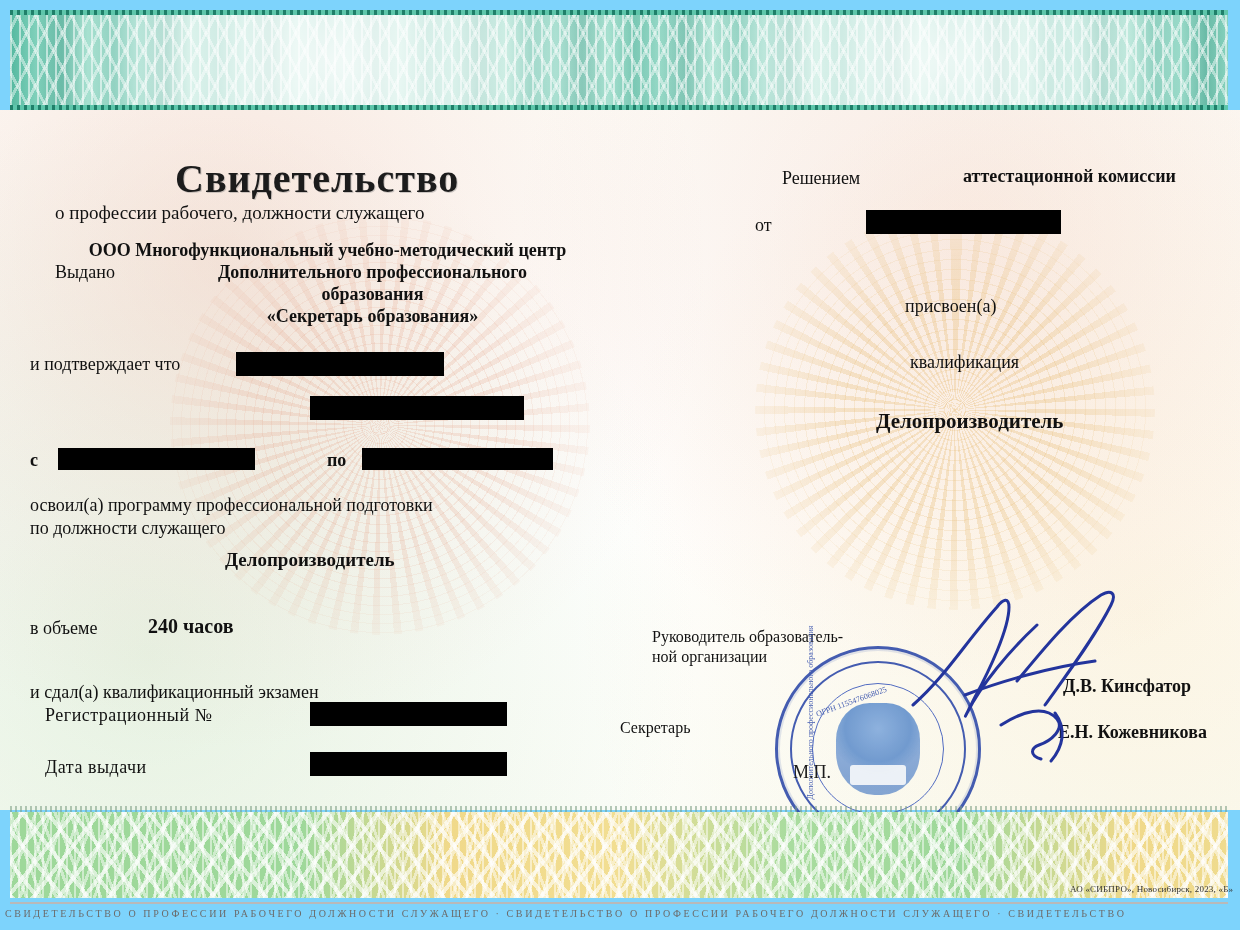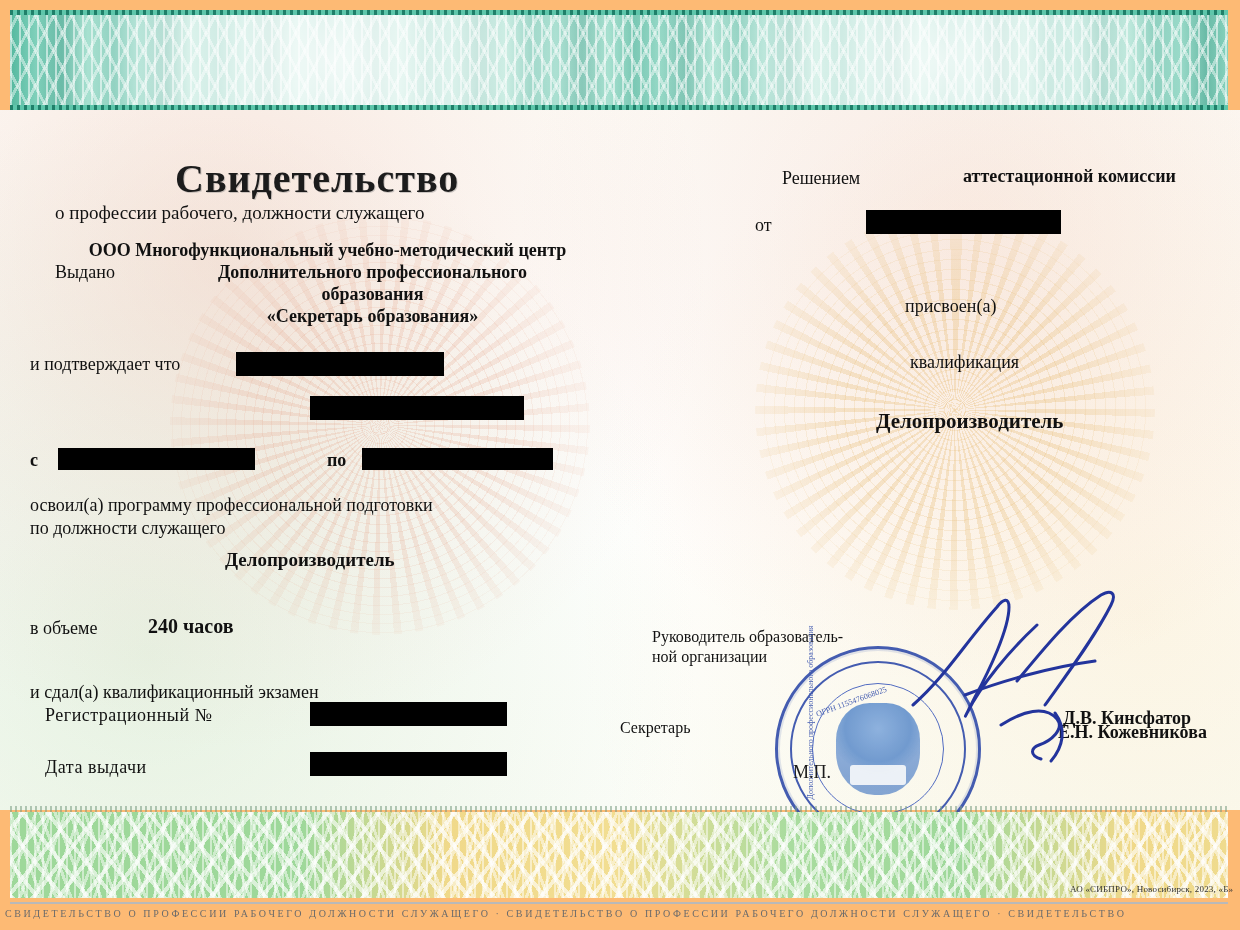--- a/index.html
+++ b/index.html
@@ -8,21 +8,21 @@
     background: #ffffff;
   }
   body {
     font-family: "Liberation Serif", serif;
   }
   .page {
     position: relative;
     width: 1240px;
     height: 930px;
     overflow: hidden;
-    background: #fdba74;
+    background: #7dd3fc;
   }
 
   
   .bg-wash {
     position: absolute;
     left: 0; top: 110px;
     width: 1240px; height: 700px;
     background:
       radial-gradient(circle at 18% 22%, rgba(232,170,150,0.30) 0%, rgba(232,170,150,0.12) 22%, rgba(255,255,255,0) 42%),
       radial-gradient(circle at 78% 18%, rgba(232,170,150,0.22) 0%, rgba(255,255,255,0) 40%),
@@ -271,21 +271,21 @@
 
   <div class="t lbl" style="left:755px; top:215px;text-align:right;">от</div>
   <div class="redact" style="left:866px; top:210px; width:195px; height:24px;"></div>
 
   <div class="t lbl" style="left:905px; top:296px;">присвоен(а)</div>
   <div class="t lbl" style="left:910px; top:352px;">квалификация</div>
   <div class="t lbl bold" style="left:876px; top:409px; font-size:21px;">Делопроизводитель</div>
 
   <div class="t lbl-sm" style="left:652px; top:628px;">Руководитель образователь-</div>
   <div class="t lbl-sm" style="left:652px; top:648px;">ной организации</div>
-  <div class="t lbl bold" style="left:1063px; top:676px;margin-top:32px;">Д.В. Кинсфатор</div>
+  <div class="t lbl bold" style="left:1063px; top:676px;">Д.В. Кинсфатор</div>
 
   <div class="t lbl-sm" style="left:620px; top:703px;margin-top:16px;">Секретарь</div>
   <div class="t lbl bold" style="left:1058px; top:722px;">Е.Н. Кожевникова</div>
 
   <div class="stamp">
     <div class="ring2"></div>
     <div class="ring3"></div>
     <div class="emblem"></div>
     <div class="stamp-text">
       <span style="transform: rotate(-125deg) translate(0,-88px) rotate(35deg);">Дополнительного профессионального образования</span>

